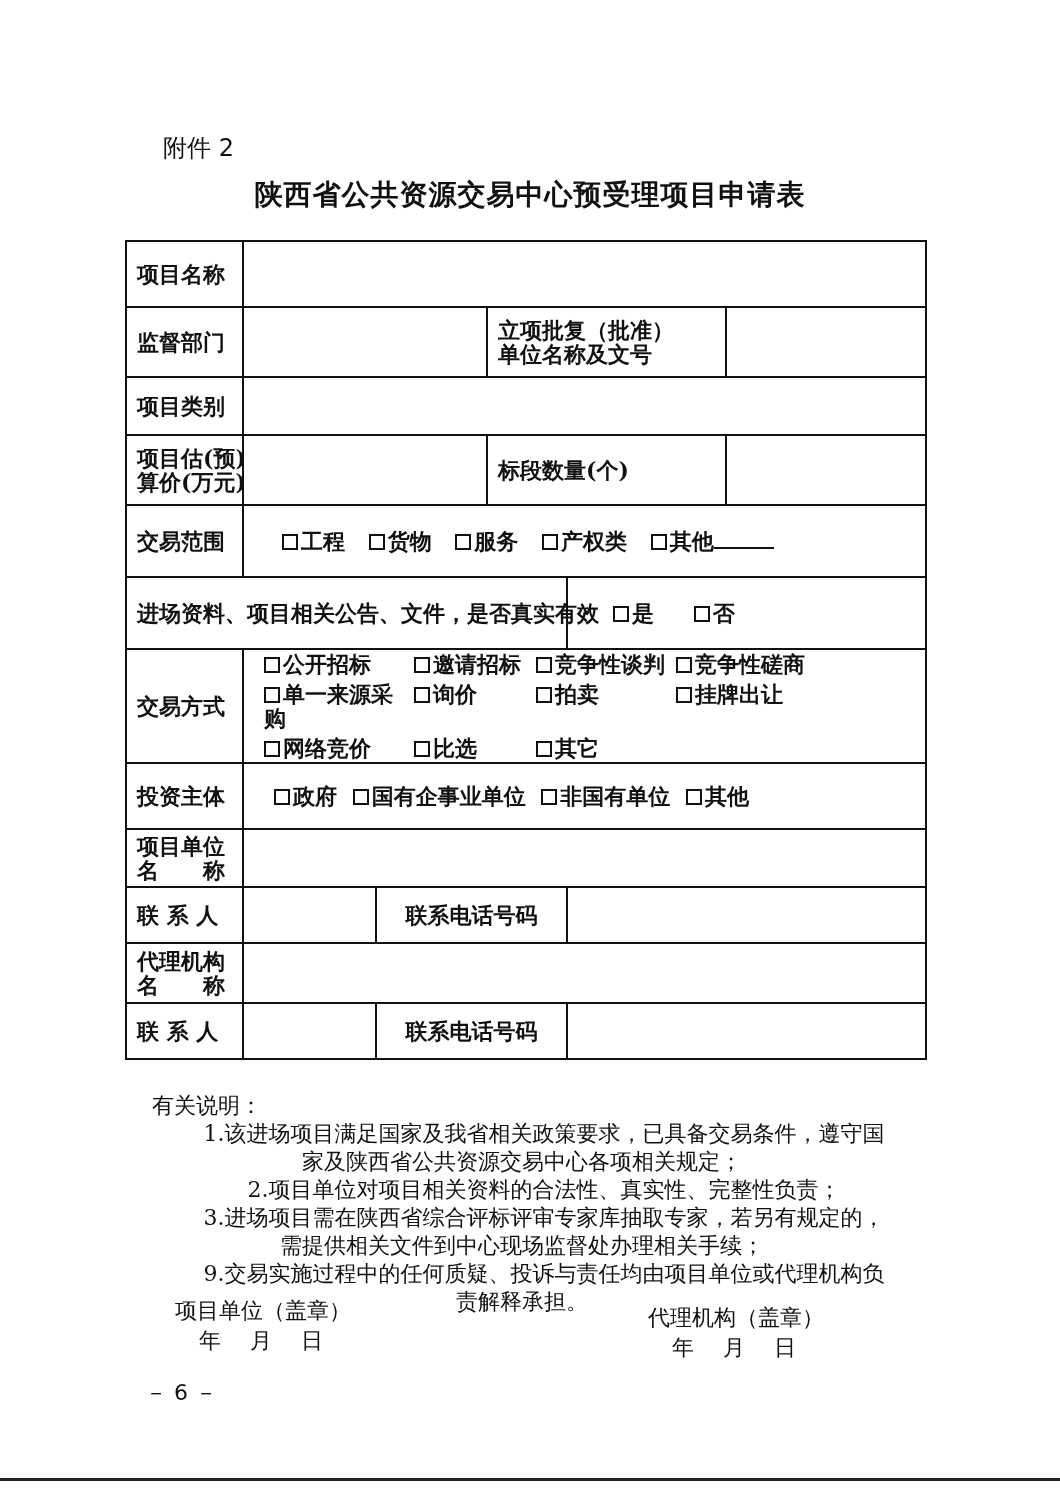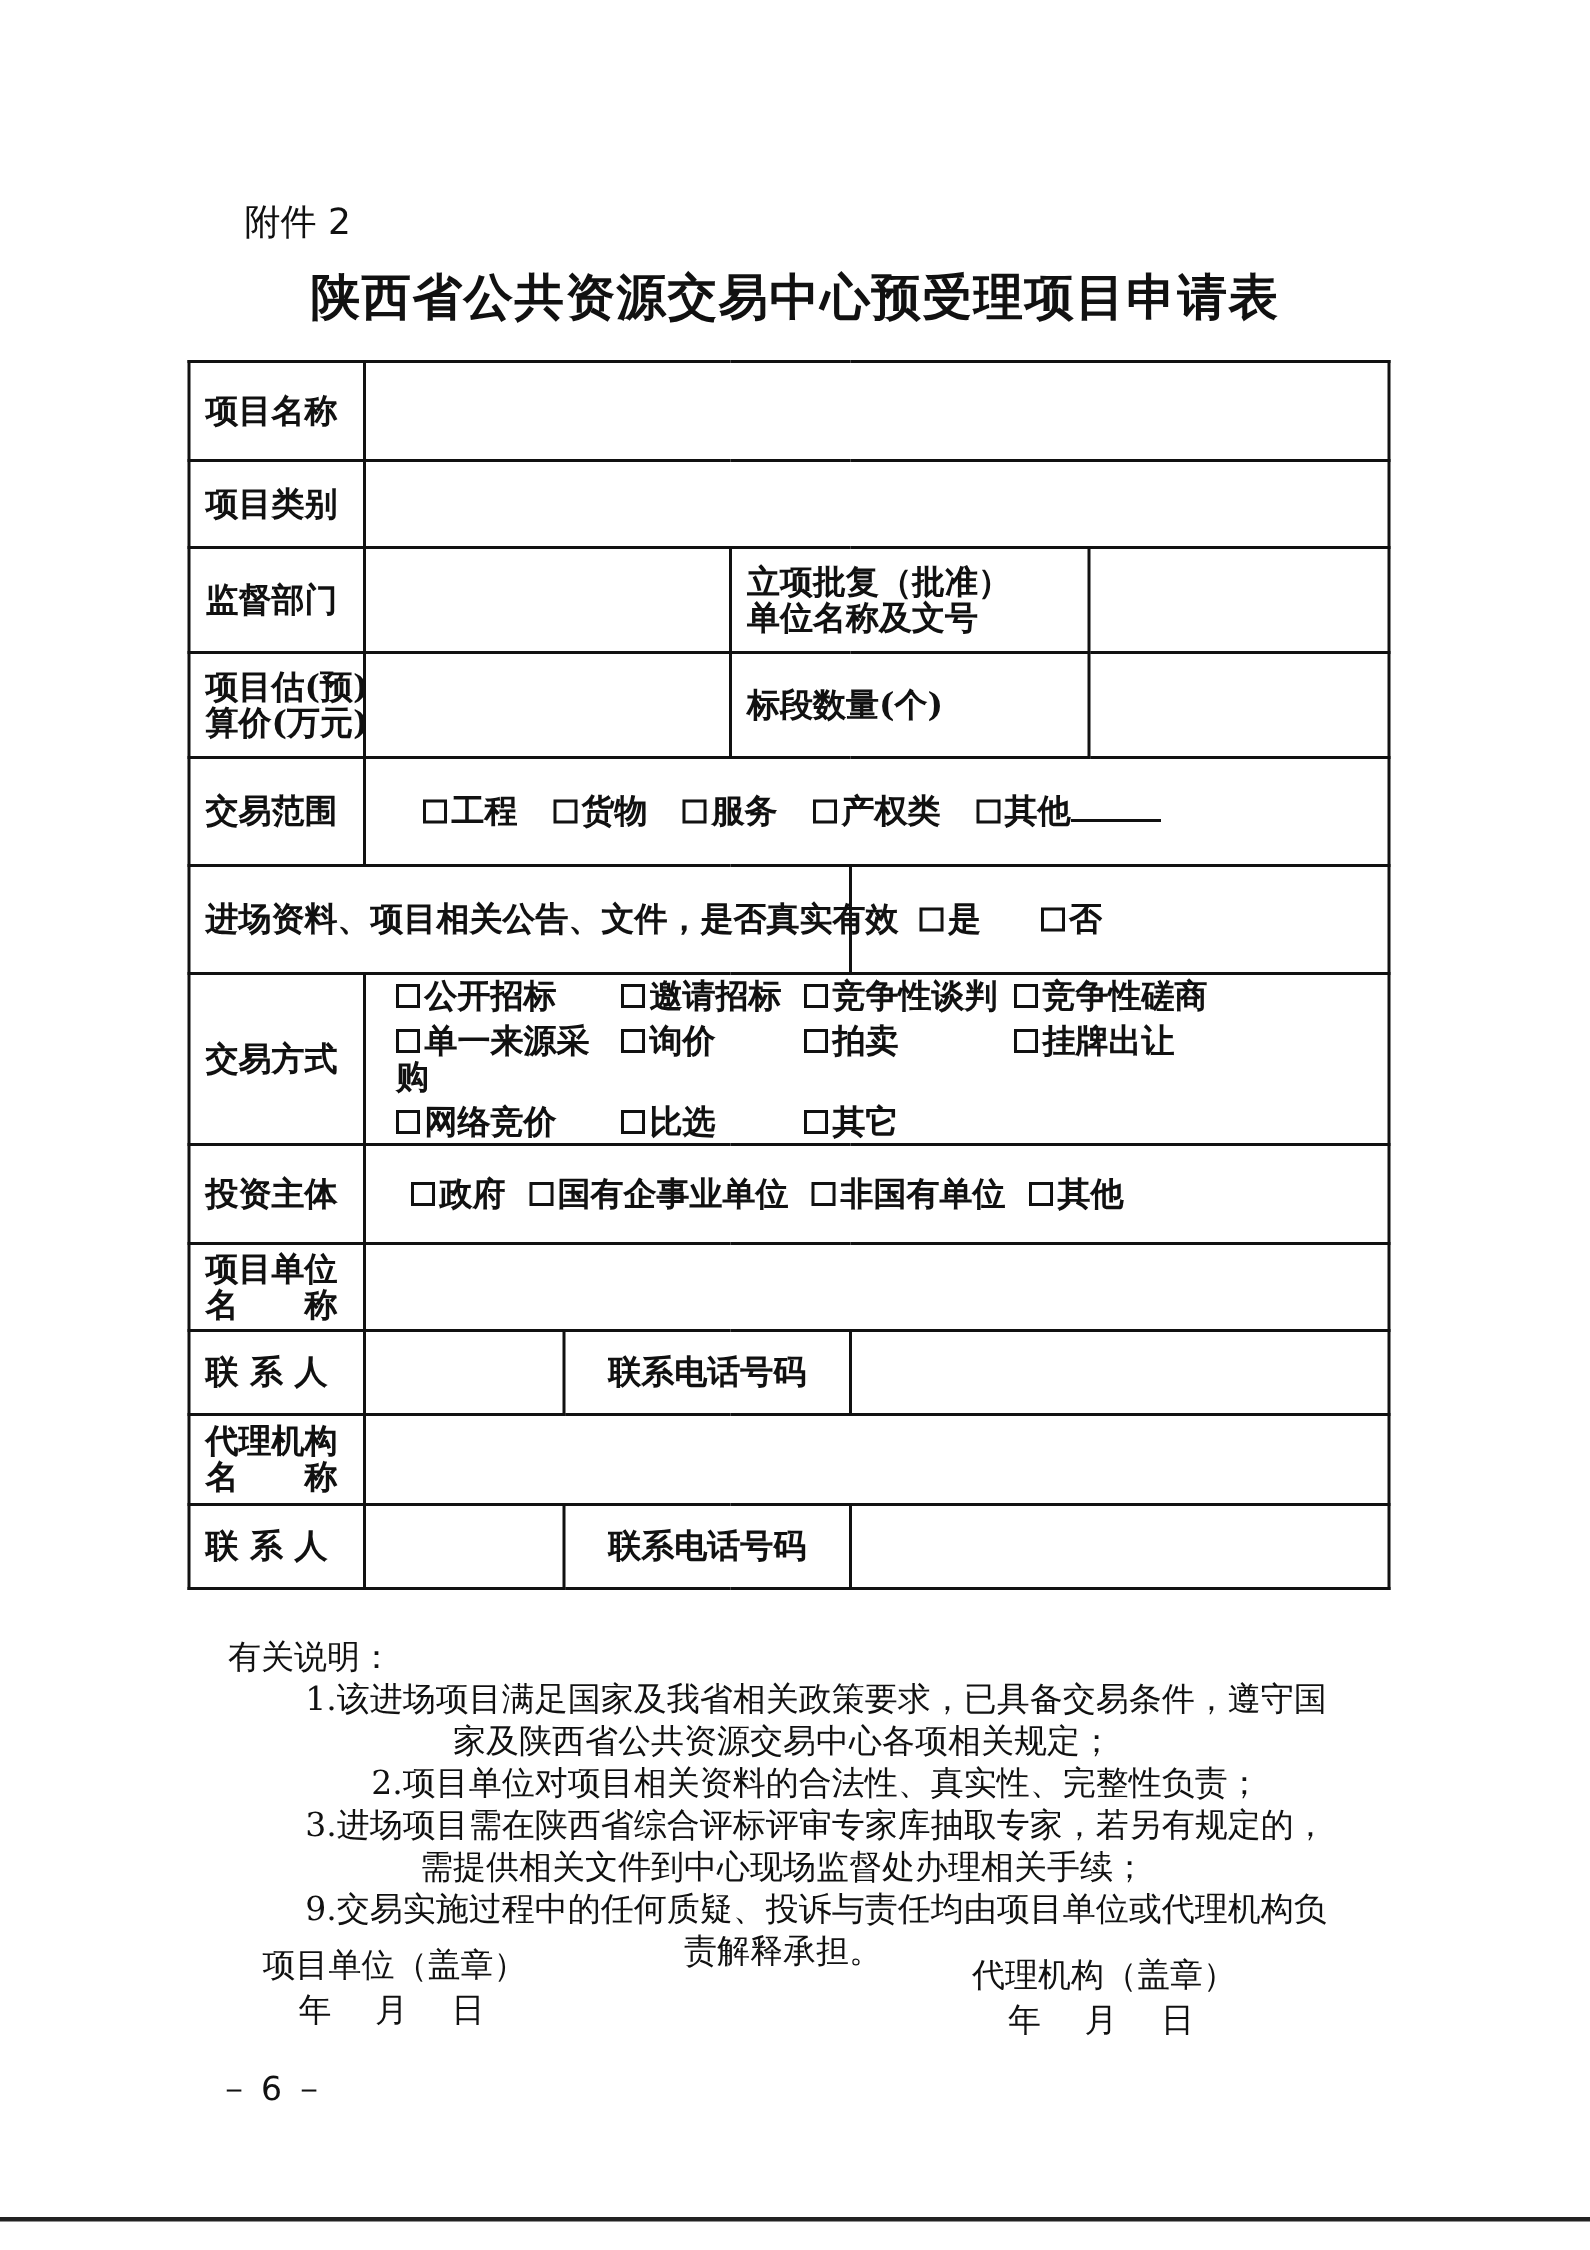--- a/index.html
+++ b/index.html
@@ -1,21 +1,21 @@
 <!DOCTYPE html>
 <html><head>
 <meta charset="utf-8">
 <style>
   html, body { margin:0; padding:0; }
   body {
     width:1060px; height:1500px; background:#ffffff; position:relative; overflow:hidden;
     font-family:"DejaVu Serif","Liberation Serif",serif; color:#111;
   }
   .attach { position:absolute; left:163px; top:132px; font-size:24px; font-family:"DejaVu Sans","Liberation Sans",sans-serif; }
-  .title { position:absolute; left:0; width:1060px; top:176px; text-align:center; font-size:33px; font-weight:bold; letter-spacing:1px; font-family:"DejaVu Sans","Liberation Sans",sans-serif; }
+  .title { position:absolute; left:0; width:1060px; top:176px; text-align:center; font-size:28px; font-weight:bold; letter-spacing:1px; font-family:"DejaVu Sans","Liberation Sans",sans-serif; }
   .form { position:absolute; left:125px; top:240px; width:800px; border-collapse:collapse; table-layout:fixed; }
   .form td { border:2.5px solid #111; font-size:22px; font-weight:bold; padding:4px 10px; vertical-align:middle; line-height:24px; }
   .lbl { white-space:nowrap; }
   .cbx { display:inline-block; width:12px; height:12px; border:2px solid #111; vertical-align:-1px; margin-right:3px; }
   .opt { display:inline-block; margin-right:16px; }
   .grid-opts { display:grid; grid-template-columns:150px 122px 140px 150px; row-gap:6px; padding-left:20px; }
   .blank { display:inline-block; width:60px; border-bottom:2px solid #111; height:14px; }
   .notes { position:absolute; left:152px; top:1092px; width:740px; font-size:22px; line-height:28px; font-family:"DejaVu Serif","Liberation Serif",serif; }
   .notes p { margin:0; }
   .indent { text-indent:44px;text-align:center; }
@@ -38,32 +38,32 @@
       <col style="width:111px">
       <col style="width:80px">
       <col style="width:159px">
       <col style="width:200px">
   </colgroup>
   <tbody>
       <tr style="height:66px">
     <td class="lbl">项目名称</td>
     <td colspan="5"></td>
   </tr>
-  <tr style="height:58px">
-    <td class="lbl">项目类别</td>
-    <td colspan="5"></td>
-  </tr>
   <tr style="height:70px">
     <td class="lbl">监督部门</td>
     <td colspan="2"></td>
     <td colspan="2" class="lbl">
       <div>立项批复（批准）</div>
       <div>单位名称及文号</div>
     </td>
     <td></td>
+  </tr>
+  <tr style="height:58px">
+    <td class="lbl">项目类别</td>
+    <td colspan="5"></td>
   </tr>
   <tr style="height:70px">
     <td class="lbl">
       <div>项目估(预)</div>
       <div>算价(万元)</div>
     </td>
     <td colspan="2"></td>
     <td colspan="2" class="lbl">标段数量(个)</td>
     <td></td>
   </tr>

